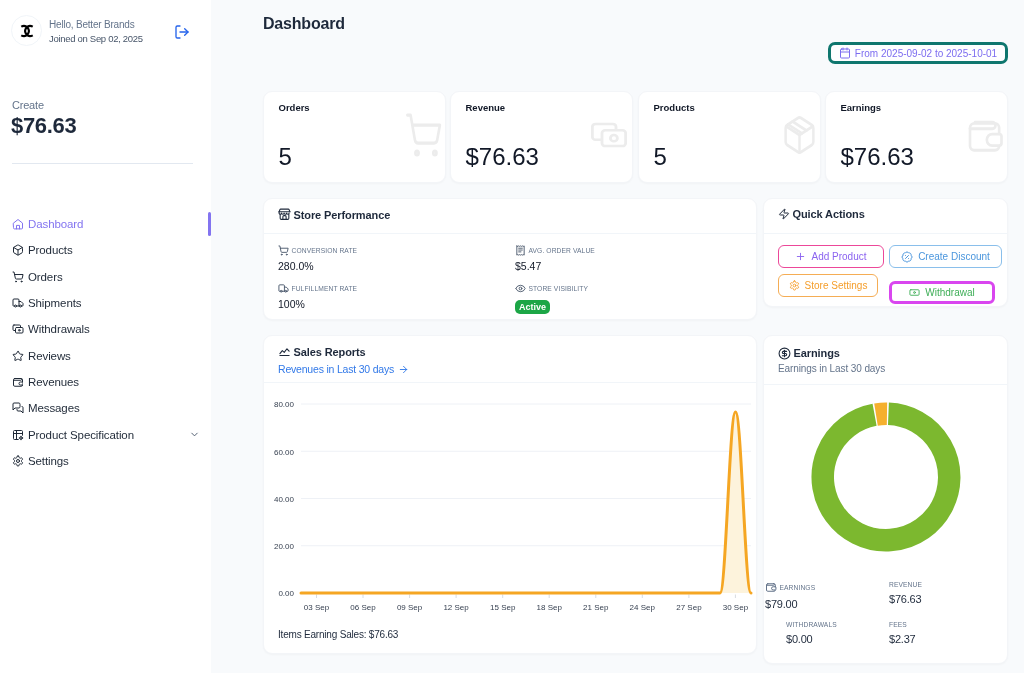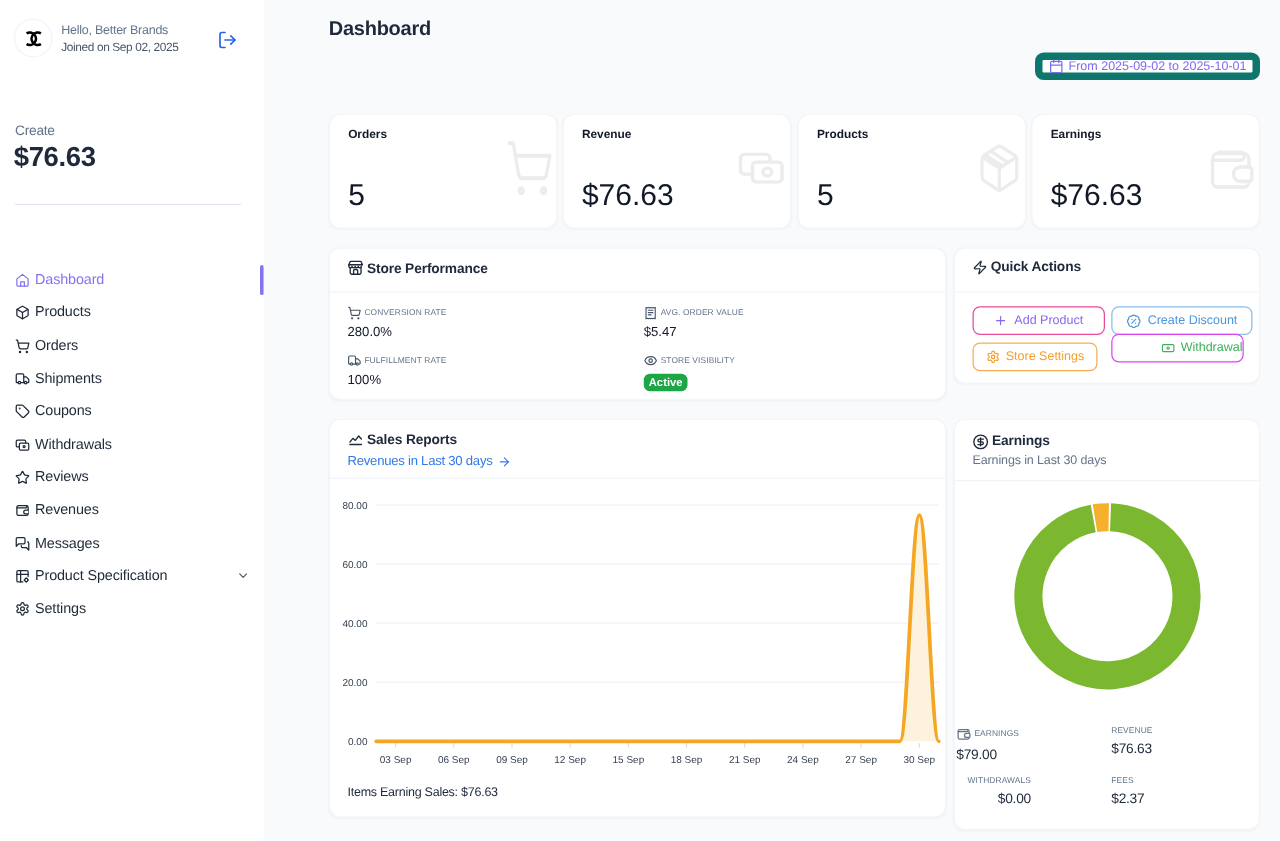--- a/index.html
+++ b/index.html
@@ -14,21 +14,21 @@
 .balVal { position:absolute; left:11px; top:113px; font-size:22px; font-weight:700; color:#1e293b; letter-spacing:-0.3px; }
 .sideDiv { position:absolute; left:12px; top:163px; width:181px; height:1px; background:#e2e8f0; }
 .nav { position:absolute; left:0; top:211px; width:211px; }
 .navItem { position:relative; height:26.3px; display:flex; align-items:center; padding-left:11.5px; font-size:11.5px; letter-spacing:-0.1px; color:#1f2937; }
 .navItem svg { margin-right:4.5px; flex:none; }
 .navItem.active { color:#8374f0; }
 .activeBar { position:absolute; right:0; top:1px; width:3px; height:24px; background:#8374f0; border-radius:2px; }
 .chev { position:absolute; right:7px; }
 #main { position:absolute; left:211px; top:0; width:813px; height:673px; background:#f8fafc; }
 .h1 { position:absolute; left:52px; top:14.5px; font-size:16px; font-weight:700; color:#1e293b; letter-spacing:-0.2px; }
-.dateChip { position:absolute; left:617px; top:42px; width:180px; height:22px; border:6px solid #0f766e; border-radius:7px; background:#fefeff; color:#7c6cf0; font-size:10px; display:flex; align-items:center; justify-content:center; gap:4px; white-space:nowrap; }
+.dateChip { position:absolute; left:617px; top:42px; width:180px; height:22px; border:3px solid #0f766e; border-radius:7px; background:#fefeff; color:#7c6cf0; font-size:10px; display:flex; align-items:center; justify-content:center; gap:4px; white-space:nowrap; }
 .card { position:absolute; background:#fff; border:1px solid #f3f5f8; border-radius:9px; box-shadow:0 1px 2px rgba(15,23,42,0.03); }
 .statLabel { position:absolute; left:14.5px; top:9.5px; font-size:9.5px; font-weight:700; color:#111827; }
 .statVal { position:absolute; left:14.5px; top:51px; font-size:24px; color:#111827; }
 .statIcon { position:absolute; right:2px; top:50%; transform:translateY(-50%); }
 .cardTitle { position:absolute; left:14px; top:9px; display:flex; align-items:center; gap:2.5px; font-size:11px; font-weight:700; color:#1e293b; letter-spacing:-0.1px; }
 .titleDiv { position:absolute; left:0; top:34px; width:100%; height:1px; background:#f1f5f9; }
 .mLabel { display:flex; align-items:center; gap:2.5px; font-size:6.7px; font-weight:500; color:#64748b; letter-spacing:0.1px; }
 .mVal { font-size:10.5px; font-weight:500; color:#111827; margin-top:4px; }
 .badge { display:inline-block; background:#1ca646; color:#fff; font-size:9px; font-weight:700; padding:1.5px 4px 2.5px; border-radius:5px; }
 .qbtn { position:absolute; height:23px; border-radius:6px; font-size:10px; display:flex; align-items:center; justify-content:center; gap:5px; background:#fff; white-space:nowrap; }
@@ -90,27 +90,20 @@
           <path d="M14 18V6a2 2 0 0 0-2-2H4a2 2 0 0 0-2 2v11a1 1 0 0 0 1 1h2"></path>
           <path d="M15 18h-5"></path>
           <path d="M14 9h4l4 4v4a1 1 0 0 1-1 1h-1"></path>
           <circle cx="7" cy="18" r="2"></circle>
           <circle cx="17" cy="18" r="2"></circle>
         </svg>
       Shipments
     </div>
     <div class="navItem">
       <svg width="12" height="12" viewBox="0 0 24 24" fill="none" stroke="#1f2937" stroke-width="2" stroke-linecap="round" stroke-linejoin="round">
-          <path d="M12.586 2.586A2 2 0 0 0 11.172 2H4a2 2 0 0 0-2 2v7.172a2 2 0 0 0 .586 1.414l8.704 8.704a2.426 2.426 0 0 0 3.42 0l6.58-6.58a2.426 2.426 0 0 0 0-3.42z"></path>
-          <circle cx="7.5" cy="7.5" r=".5" fill="#1f2937"></circle>
-        </svg>
-      Coupons
-    </div>
-    <div class="navItem">
-      <svg width="12" height="12" viewBox="0 0 24 24" fill="none" stroke="#1f2937" stroke-width="2" stroke-linecap="round" stroke-linejoin="round">
           <rect x="2" y="4" width="15" height="11" rx="2"></rect>
           <rect x="7" y="9" width="15" height="11" rx="2" fill="#fff"></rect>
           <circle cx="14.5" cy="14.5" r="1.6"></circle>
         </svg>
       Withdrawals
     </div>
     <div class="navItem">
       <svg width="12" height="12" viewBox="0 0 24 24" fill="none" stroke="#1f2937" stroke-width="2" stroke-linecap="round" stroke-linejoin="round">
           <path d="M11.525 2.295a.53.53 0 0 1 .95 0l2.31 4.679a2.123 2.123 0 0 0 1.595 1.16l5.166.756a.53.53 0 0 1 .294.904l-3.736 3.638a2.123 2.123 0 0 0-.611 1.878l.882 5.14a.53.53 0 0 1-.771.56l-4.618-2.428a2.122 2.122 0 0 0-1.973 0L6.396 21.01a.53.53 0 0 1-.77-.56l.881-5.139a2.122 2.122 0 0 0-.611-1.879L2.16 9.795a.53.53 0 0 1 .294-.906l5.165-.755a2.122 2.122 0 0 0 1.597-1.16z"></path>
         </svg>
@@ -266,21 +259,21 @@
           <path d="M9 9h.01"></path>
           <path d="M15 15h.01"></path>
         </svg>Create Discount
     </div>
     <div class="qbtn" style="left:14px; top:75px; width:100px; border:1px solid #f5ad55; color:#f59e2b;">
       <svg width="11" height="11" viewBox="0 0 24 24" fill="none" stroke="#f59e2b" stroke-width="2" stroke-linecap="round" stroke-linejoin="round">
           <path d="M12.22 2h-.44a2 2 0 0 0-2 2v.18a2 2 0 0 1-1 1.73l-.43.25a2 2 0 0 1-2 0l-.15-.08a2 2 0 0 0-2.73.73l-.22.38a2 2 0 0 0 .73 2.73l.15.1a2 2 0 0 1 1 1.72v.51a2 2 0 0 1-1 1.74l-.15.09a2 2 0 0 0-.73 2.73l.22.38a2 2 0 0 0 2.73.73l.15-.08a2 2 0 0 1 2 0l.43.25a2 2 0 0 1 1 1.73V20a2 2 0 0 0 2 2h.44a2 2 0 0 0 2-2v-.18a2 2 0 0 1 1-1.73l.43-.25a2 2 0 0 1 2 0l.15.08a2 2 0 0 0 2.73-.73l.22-.39a2 2 0 0 0-.73-2.73l-.15-.08a2 2 0 0 1-1-1.74v-.5a2 2 0 0 1 1-1.74l.15-.09a2 2 0 0 0 .73-2.73l-.22-.38a2 2 0 0 0-2.73-.73l-.15.08a2 2 0 0 1-2 0l-.43-.25a2 2 0 0 1-1-1.73V4a2 2 0 0 0-2-2z"></path>
           <circle cx="12" cy="12" r="3"></circle>
         </svg>Store Settings
     </div>
-    <div class="qbtn" style="left:125px; top:68px; width:106px; border:1px solid #d946ef; color:#3fae58;justify-content:flex-end;">
+    <div class="qbtn" style="left:125px; top:82px; width:106px; border:3px solid #d946ef; color:#3fae58;">
       <svg width="11" height="11" viewBox="0 0 24 24" fill="none" stroke="#3fae58" stroke-width="2" stroke-linecap="round" stroke-linejoin="round">
           <rect x="2" y="6" width="20" height="12" rx="2"></rect>
           <circle cx="12" cy="12" r="2"></circle>
         </svg>Withdrawal
     </div>
   </div>
   <div id="salesCard" class="card" style="left:52px; top:335px; width:494px; height:319px;">
     <div class="cardTitle"><svg width="13" height="13" viewBox="0 0 24 24" fill="none" stroke="#1e293b" stroke-width="2" stroke-linecap="round" stroke-linejoin="round">
           <path d="M3 3v16a2 2 0 0 0 2 2h16" display="none"></path>
           <path d="M3.5 19.5h17"></path>
@@ -351,21 +344,21 @@
             <rect x="3" y="5.5" width="17.5" height="15" rx="2.5"></rect>
             <path d="M3 8.5 h14 a1.8 1.8 0 0 0 1.8-1.8 v0 a1.8 1.8 0 0 0-1.8-1.8" fill="none"></path>
             <path d="M20.5 11.5h-4.2a3.2 3.2 0 0 0 0 6.4h4.2a1.4 1.4 0 0 0 1.4-1.4v-3.6a1.4 1.4 0 0 0-1.4-1.4z" fill="#fff"></path>
           </svg>EARNINGS</div>
       <div class="eVal">$79.00</div>
     </div>
     <div class="abs" style="left:125px; top:245px;">
       <div class="eLabel">REVENUE</div>
       <div class="eVal">$76.63</div>
     </div>
-    <div class="abs" style="left:10px; top:285px;text-align:right;">
+    <div class="abs" style="left:22px; top:285px;">
       <div class="eLabel">WITHDRAWALS</div>
       <div class="eVal">$0.00</div>
     </div>
     <div class="abs" style="left:125px; top:285px;">
       <div class="eLabel">FEES</div>
       <div class="eVal">$2.37</div>
     </div>
   </div>
 </div>
 

